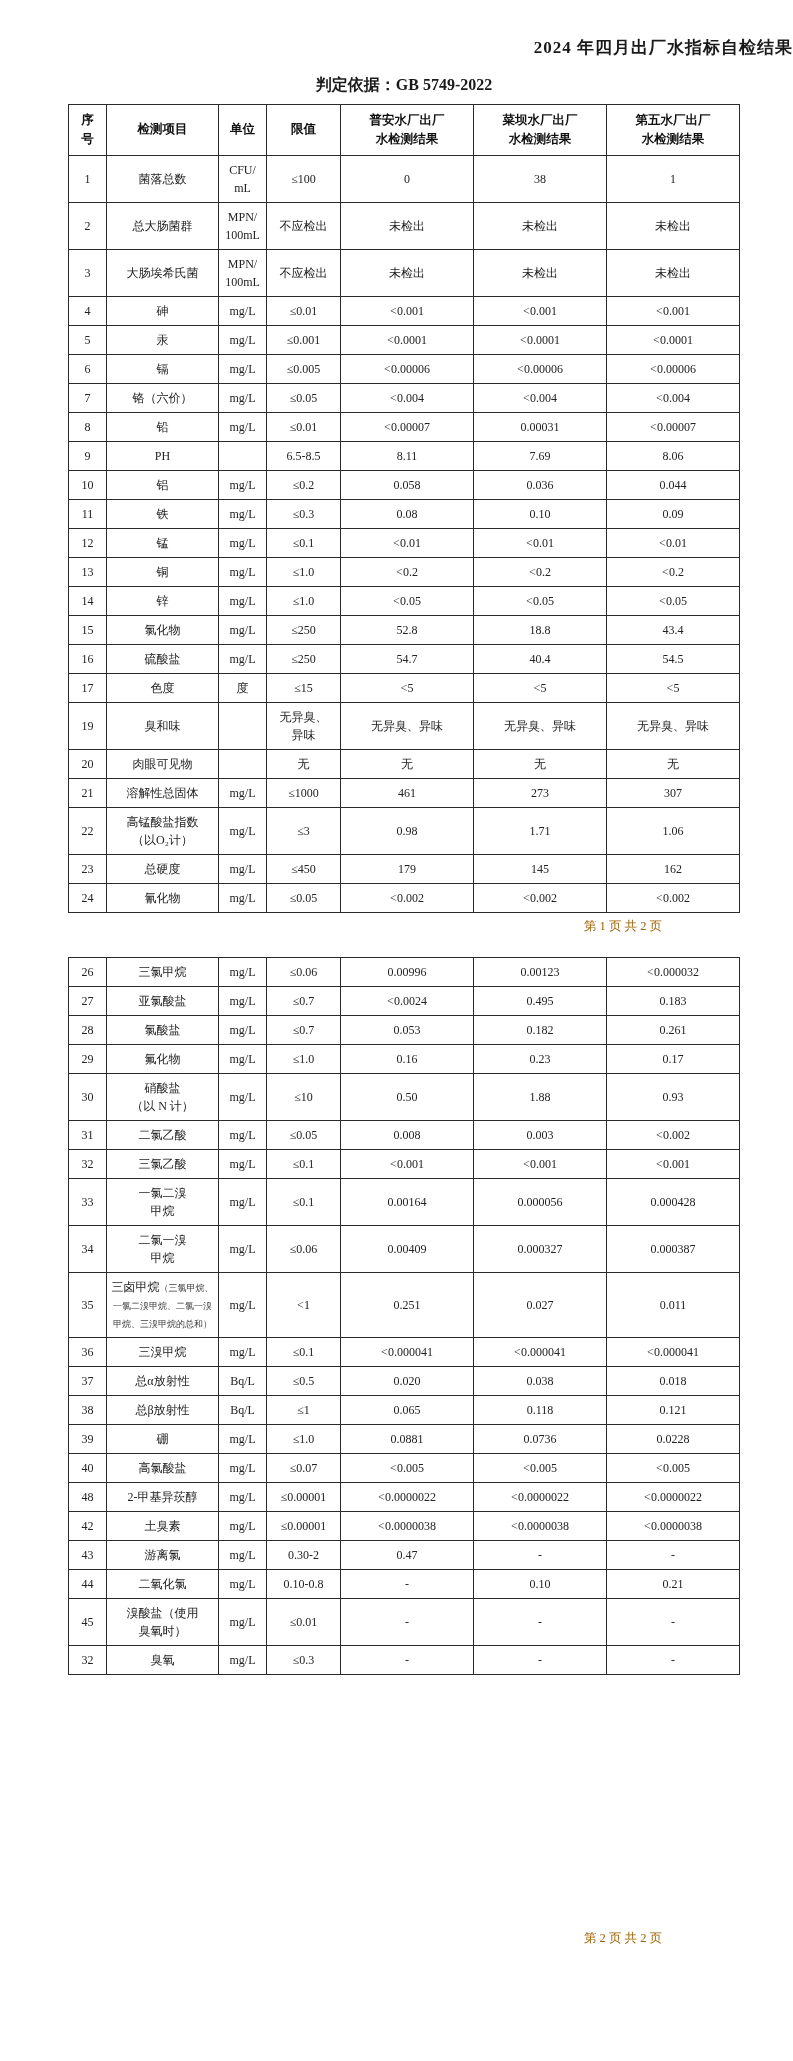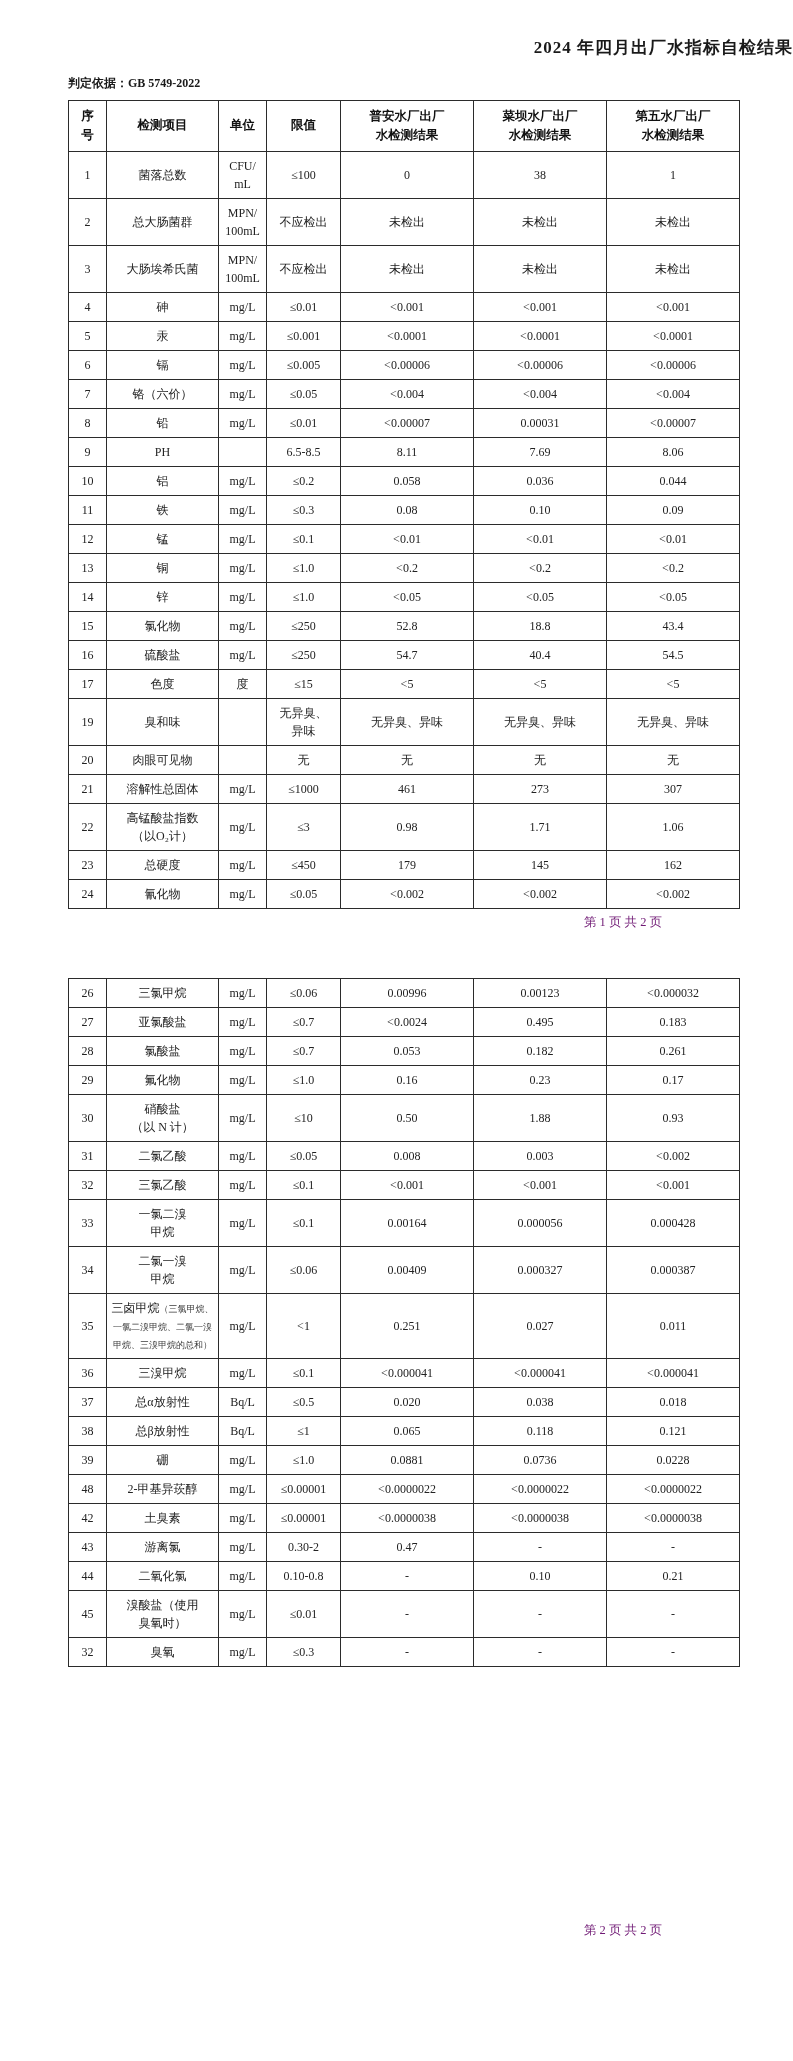--- a/index.html
+++ b/index.html
@@ -15,22 +15,22 @@
     padding-top: 36px;
     text-align: right;
     font-size: 17px;
     font-weight: bold;
     letter-spacing: 1px;
     color: #1a1a1a;
   }
   .basis-line {
     width: 672px;
     margin: 16px 0 8px 68px;
-    text-align: left;
-    font-size: 12px;
+    text-align: center;
+    font-size: 16px;
     font-weight: bold;
     color: #1a1a1a;
   }
   table.report {
     table-layout: fixed;
     width: 672px;
     margin-left: 68px;
     border-collapse: collapse;
   }
   table.report th, table.report td {
@@ -61,25 +61,25 @@
     line-height: 1.5;
     color: #3a3a3a;
     word-break: break-all;
   }
   .page-footer {
     width: 672px;
     margin-left: 68px;
     text-align: right;
     padding-right: 78px;
     font-size: 12.5px;
-    color: #701a75;
+    color: #a16207;
   }
   .footer-1 { margin-top: 5px; }
   .footer-2 { margin-top: 255px; padding-bottom: 40px; }
-  .table-2 { margin-top: 47px; }
+  .table-2 { margin-top: 22px; }
 </style>
 </head>
 <body>
 
 <h1 class="doc-title">2024 年四月出厂水指标自检结果</h1>
 
 <div class="basis-line">判定依据：GB 5749-2022</div>
 
 <table class="report table-1">
   <thead>
@@ -440,20 +440,29 @@
       <tr>
         <td class="col-no">39</td>
         <td class="col-item">硼</td>
         <td class="col-unit">mg/L</td>
         <td class="col-limit">≤1.0</td>
         <td class="col-puan">0.0881</td>
         <td class="col-caiba">0.0736</td>
         <td class="col-diwu">0.0228</td>
       </tr>
       <tr>
+        <td class="col-no">40</td>
+        <td class="col-item">高氯酸盐</td>
+        <td class="col-unit">mg/L</td>
+        <td class="col-limit">≤0.07</td>
+        <td class="col-puan">&lt;0.005</td>
+        <td class="col-caiba">&lt;0.005</td>
+        <td class="col-diwu">&lt;0.005</td>
+      </tr>
+      <tr>
         <td class="col-no">48</td>
         <td class="col-item">2-甲基异莰醇</td>
         <td class="col-unit">mg/L</td>
         <td class="col-limit">≤0.00001</td>
         <td class="col-puan">&lt;0.0000022</td>
         <td class="col-caiba">&lt;0.0000022</td>
         <td class="col-diwu">&lt;0.0000022</td>
       </tr>
       <tr>
         <td class="col-no">42</td>

